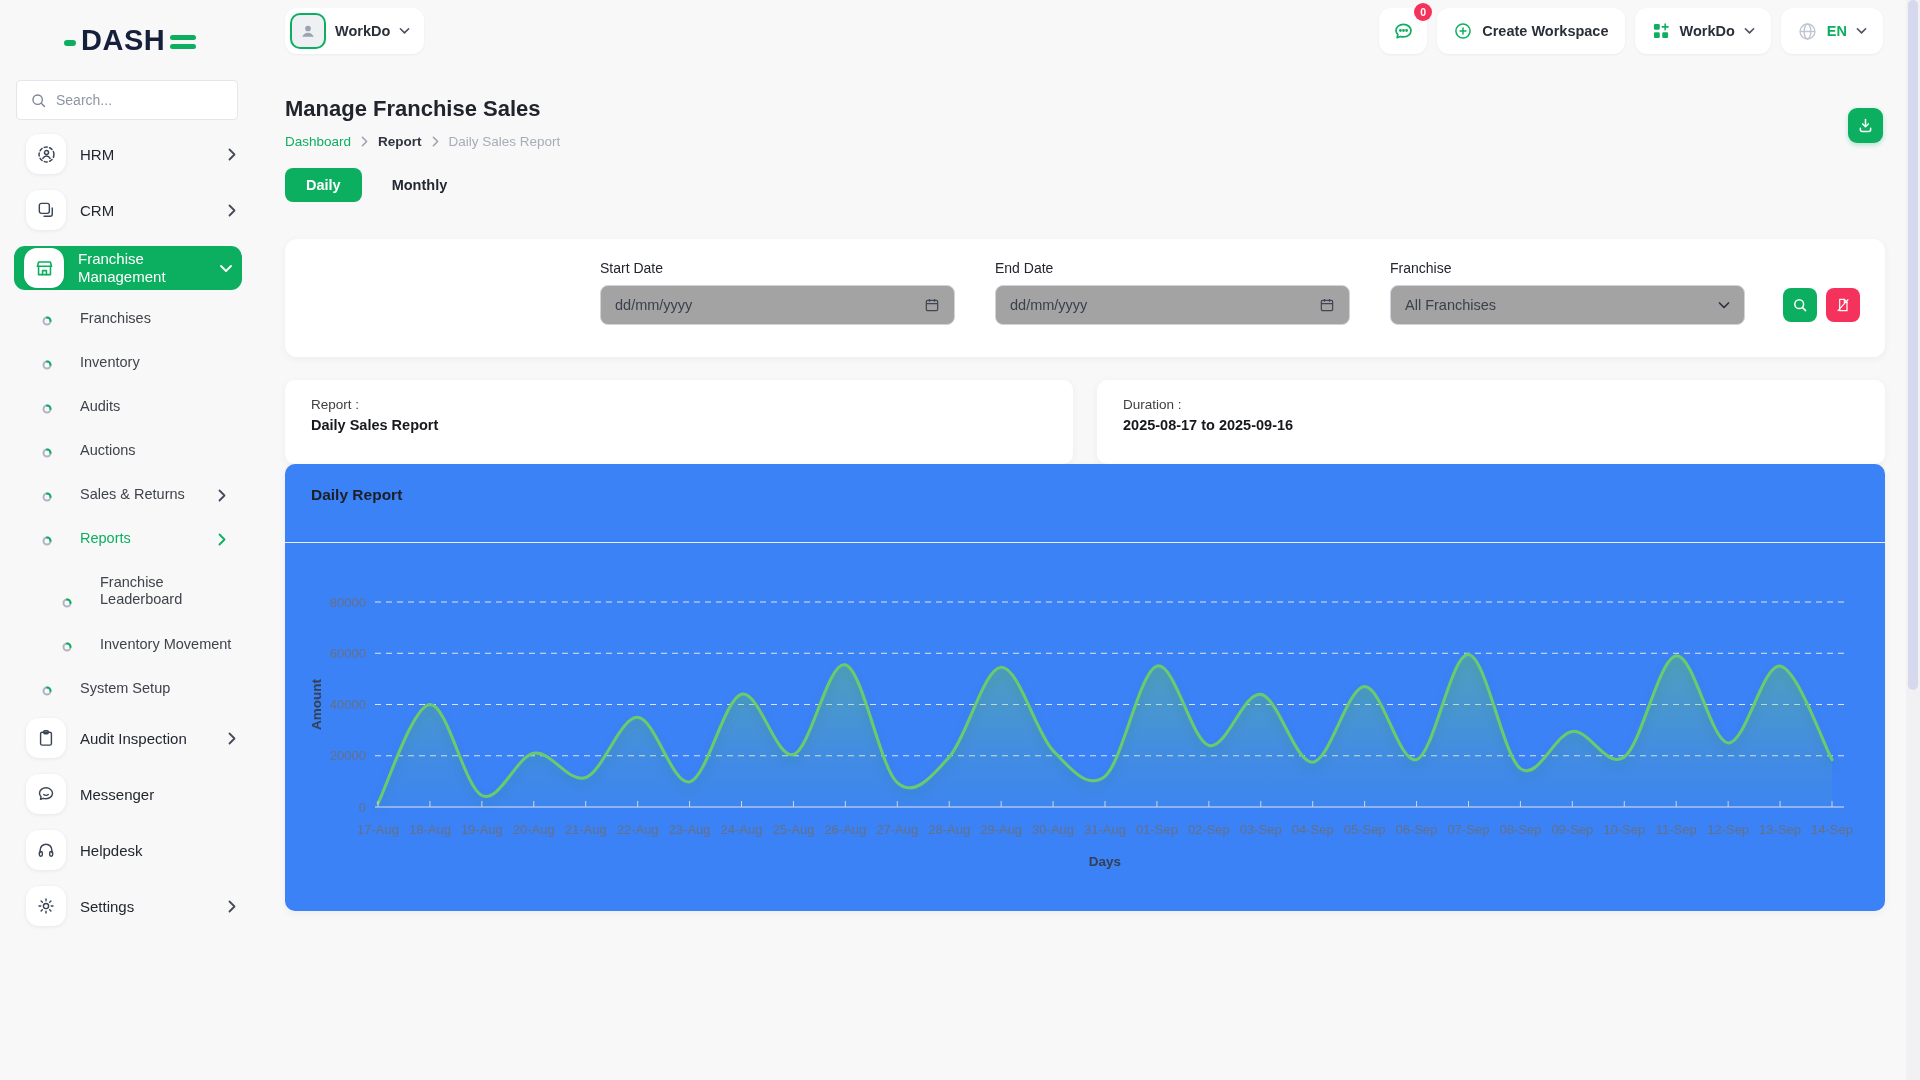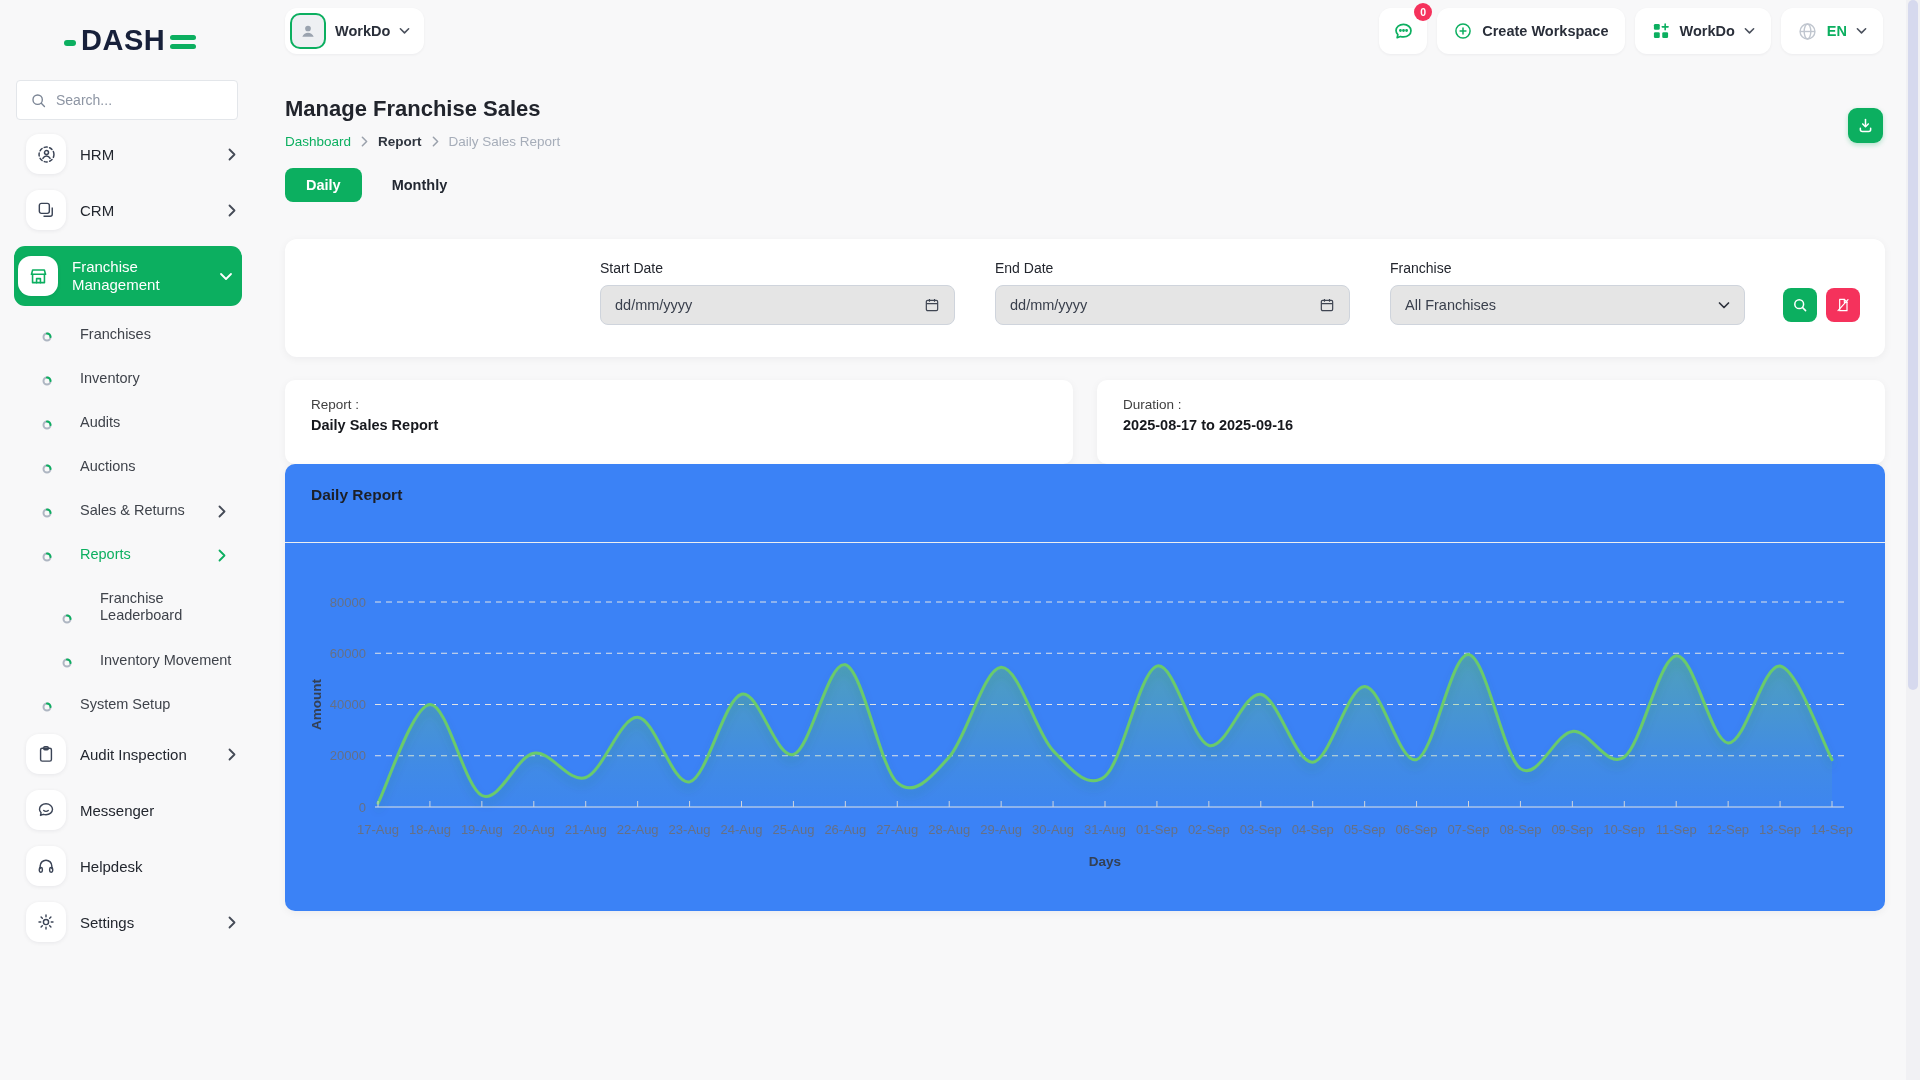--- a/index.html
+++ b/index.html
@@ -22,21 +22,21 @@
   .logo-h i{display:block;width:26px;height:5px;border-radius:3px;background:var(--primary);}
   .search-box{position:absolute;left:16px;top:80px;width:222px;height:40px;background:#fff;border:1px solid #e3e6ea;border-radius:4px;display:flex;align-items:center;gap:9px;padding:0 13px;}
   .search-box input{border:none;outline:none;background:transparent;font-size:14px;color:#3a404d;width:160px;font-family:inherit;}
   .search-box input::placeholder{color:#8d95a3;}
   nav{position:absolute;left:0;top:134px;width:256px;}
   .side-item{display:flex;align-items:center;gap:14px;height:40px;padding-left:26px;margin-bottom:16px;cursor:pointer;}
   .icon-box{width:40px;height:40px;background:#fff;border-radius:13px;box-shadow:0 1px 4px rgba(20,20,43,.07);display:flex;align-items:center;justify-content:center;color:#3b4456;flex:0 0 auto;}
   .side-label{font-size:15px;font-weight:400;color:#23272f;}
   .chev{color:#454b57;margin-left:auto;margin-right:20px;flex:0 0 auto;}
   .chev-down{transform:rotate(90deg);}
-  .side-item.active-block{background:var(--primary);margin:0 14px 6px 14px;padding-left:4px;border-radius:11px;height:60px;}
+  .side-item.active-block{background:var(--primary);margin:0 14px 6px 14px;padding-left:10px;border-radius:11px;height:44px;}
   .side-item.active-block .icon-box{color:var(--primary);}
   .side-item.active-block .side-label{color:#fff;width:130px;line-height:18px;}
   .side-item.active-block .chev{color:#fff;margin-right:12px;}
   .sub-list{padding-left:42px;margin-bottom:8px;}
   .sub-item{display:flex;align-items:flex-end;gap:28px;padding:14px 0;font-size:14.5px;color:#3f434b;cursor:pointer;}
   .sub-item .chev{margin-right:30px;}
   .sub-item.green{color:var(--primary);}
   .sub-item.green .chev{color:var(--primary);}
   .sub2-list{padding-left:20px;}
   .wrap-label{width:118px;line-height:17px;}
@@ -59,21 +59,21 @@
   .bc-sep{color:#9aa1ac;}
 
   .tabs{position:absolute;left:0;top:168px;display:flex;align-items:center;gap:26px;}
   .tab{border:none;background:transparent;font-size:14.5px;font-weight:600;color:#232832;cursor:pointer;font-family:inherit;padding:9px 4px;}
   .tab.active{background:var(--primary);color:#fff;border-radius:8px;padding:9px 21px;}
 
   .dl-btn{position:absolute;right:2px;top:108px;width:35px;height:35px;border:none;border-radius:9px;background:var(--primary);display:flex;align-items:center;justify-content:center;cursor:pointer;box-shadow:0 2px 5px rgba(12,175,96,.3);}
 
   .filter-card{position:absolute;left:0;top:239px;width:1600px;height:118px;background:#fff;border-radius:12px;box-shadow:0 2px 8px rgba(24,28,45,.05);}
   .f-label{position:absolute;top:21px;font-size:14px;color:#23262e;}
-  .f-field{position:absolute;top:46px;height:40px;width:355px;border:1px solid #cfd4dc;border-radius:8px;background:#e5e5e5;display:flex;align-items:center;justify-content:space-between;padding:0 14px;font-size:14.5px;color:#3a404d;cursor:pointer;}
+  .f-field{position:absolute;top:46px;height:40px;width:355px;border:1px solid #cfd4dc;border-radius:8px;background:#a3a3a3;display:flex;align-items:center;justify-content:space-between;padding:0 14px;font-size:14.5px;color:#3a404d;cursor:pointer;}
   .sq-btn{position:absolute;top:49px;width:34px;height:34px;border:none;border-radius:8px;display:flex;align-items:center;justify-content:center;cursor:pointer;}
   .sq-green{background:var(--primary);}
   .sq-pink{background:var(--danger);}
 
   .info-card{position:absolute;top:380px;height:84px;background:#fff;border-radius:10px;box-shadow:0 2px 8px rgba(24,28,45,.05);padding:17px 26px;}
   .info-card .lbl{font-size:13.5px;color:#404040;margin-bottom:5px;}
   .info-card .val{font-size:14.5px;font-weight:700;color:#16181d;}
   .c1{left:0;width:788px;}
   .c2{left:812px;width:788px;}
 

